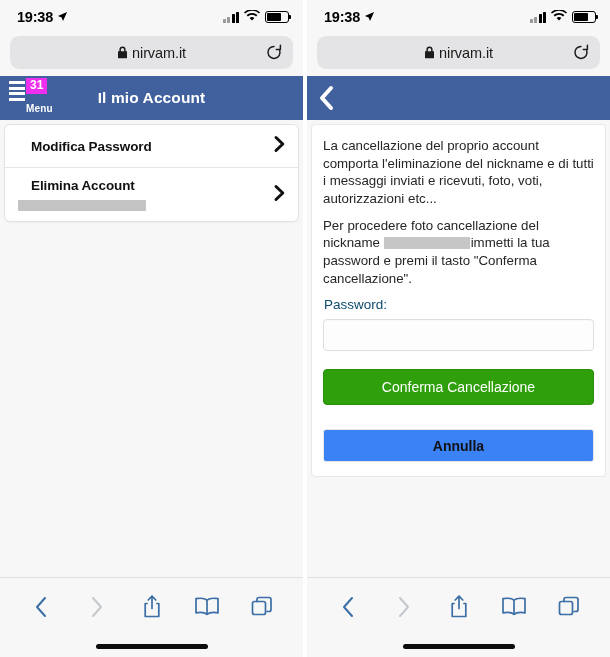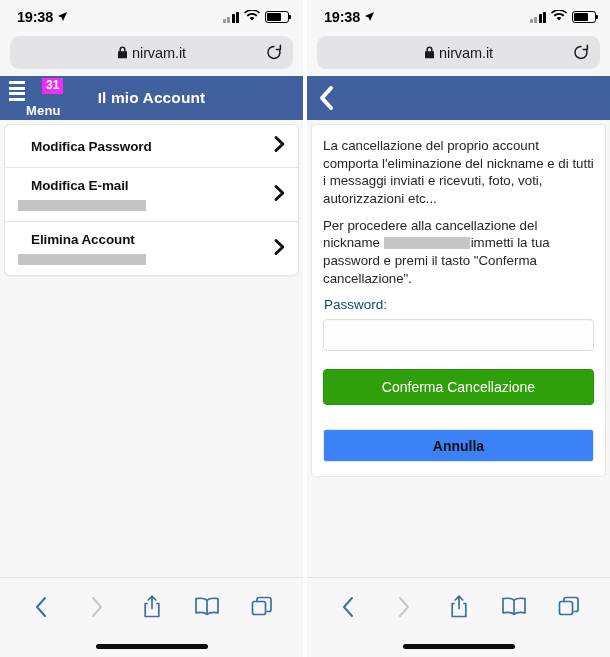--- a/index.html
+++ b/index.html
@@ -78,24 +78,24 @@
     width: 46px; height: 40px;
     display: flex; flex-direction: column; align-items: flex-start;
     padding-left: 5px;
   }
   .menu-row { display: flex; align-items: flex-start; }
   .ham { display: flex; flex-direction: column; gap: 2.5px; padding-top: 3px; }
   .ham i { display: block; width: 16px; height: 3px; background: #ffffff; }
   .badge {
     background: #ef2fef; color: #ffffff;
     font-size: 12px; font-weight: bold;
-    padding: 1px 4px 2px 4px; margin-left: 17px; line-height: 1.1;
+    padding: 1px 4px 2px 4px; margin-left: 1px; line-height: 1.1;
   }
   .menu-label {
-    color: #ffffff; font-size: 13px; font-weight: bold;
+    color: #ffffff; font-size: 10px; font-weight: bold;
     margin-top: 2px; letter-spacing: 0.2px; padding-left: 17px;
   }
   .back-chevron { position: absolute; left: 10px; top: 9px; }
 
   
   .content { flex: 1 1 auto; background: #f7f7f7; overflow: hidden; }
 
   
   .card {
     background: #ffffff; margin: 4px 4px 0 4px;
@@ -246,31 +246,20 @@
           <div class="row-main">
             <div class="row-label">Modifica Password</div>
           </div>
           <span class="row-chevron">
             <svg width="13" height="18" viewBox="0 0 13 18">
                 <path d="M3 2.5 9.8 9 3 15.5" stroke="#111" stroke-width="3" fill="none" stroke-linecap="round" stroke-linejoin="round"></path>
               </svg>
           </span>
         </div>
 
-        <div class="row">
-          <div class="row-main">
-            <div class="row-label">Modifica E-mail</div>
-            <div class="redacted"></div>
-          </div>
-          <span class="row-chevron">
-            <svg width="13" height="18" viewBox="0 0 13 18">
-                <path d="M3 2.5 9.8 9 3 15.5" stroke="#111" stroke-width="3" fill="none" stroke-linecap="round" stroke-linejoin="round"></path>
-              </svg>
-          </span>
-        </div>
 
         <div class="row">
           <div class="row-main">
             <div class="row-label">Elimina Account</div>
             <div class="redacted"></div>
           </div>
           <span class="row-chevron">
             <svg width="13" height="18" viewBox="0 0 13 18">
                 <path d="M3 2.5 9.8 9 3 15.5" stroke="#111" stroke-width="3" fill="none" stroke-linecap="round" stroke-linejoin="round"></path>
               </svg>
@@ -367,21 +356,21 @@
         <svg width="20" height="26" viewBox="0 0 20 26">
             <path d="M14 3 5 13l9 10" stroke="#ffffff" stroke-width="4" fill="none" stroke-linecap="round" stroke-linejoin="round"></path>
           </svg>
       </span>
     </div>
 
     <div class="content">
       <div class="card-r">
         <p class="para">La cancellazione del proprio account comporta l'eliminazione del nickname e di tutti i messaggi inviati e ricevuti, foto, voti, autorizzazioni etc...</p>
         <p class="para">
-          <span>Per procedere alla cancellazione del nickname</span>
+          <span>Per procedere foto cancellazione del nickname</span>
           <span class="redacted-inline"></span><span>immetti la tua password e premi il tasto "Conferma cancellazione".</span>
         </p>
         <div class="field-label">Password:</div>
         <input class="pw-input" type="password" value="" placeholder="" style="">
         <button class="btn-green">Conferma Cancellazione</button>
         <button class="btn-grey">Annulla</button>
       </div>
     </div>
 
     <div class="toolbar">

